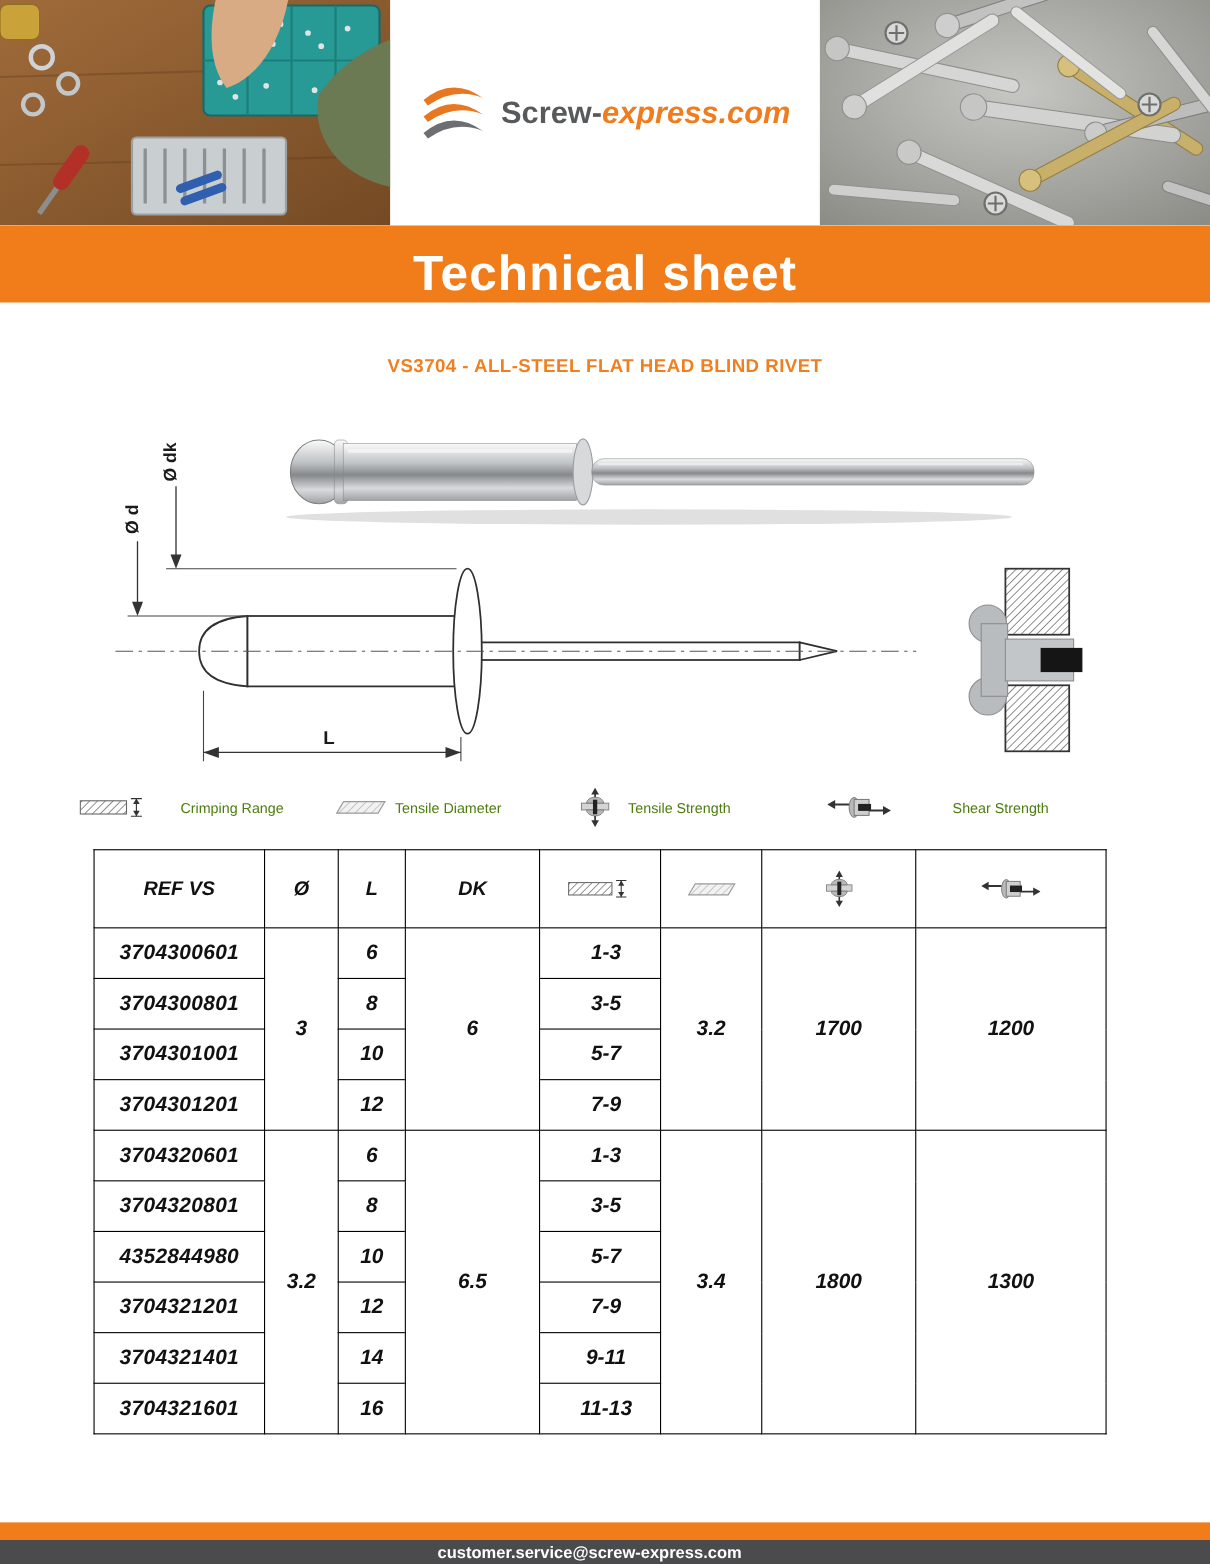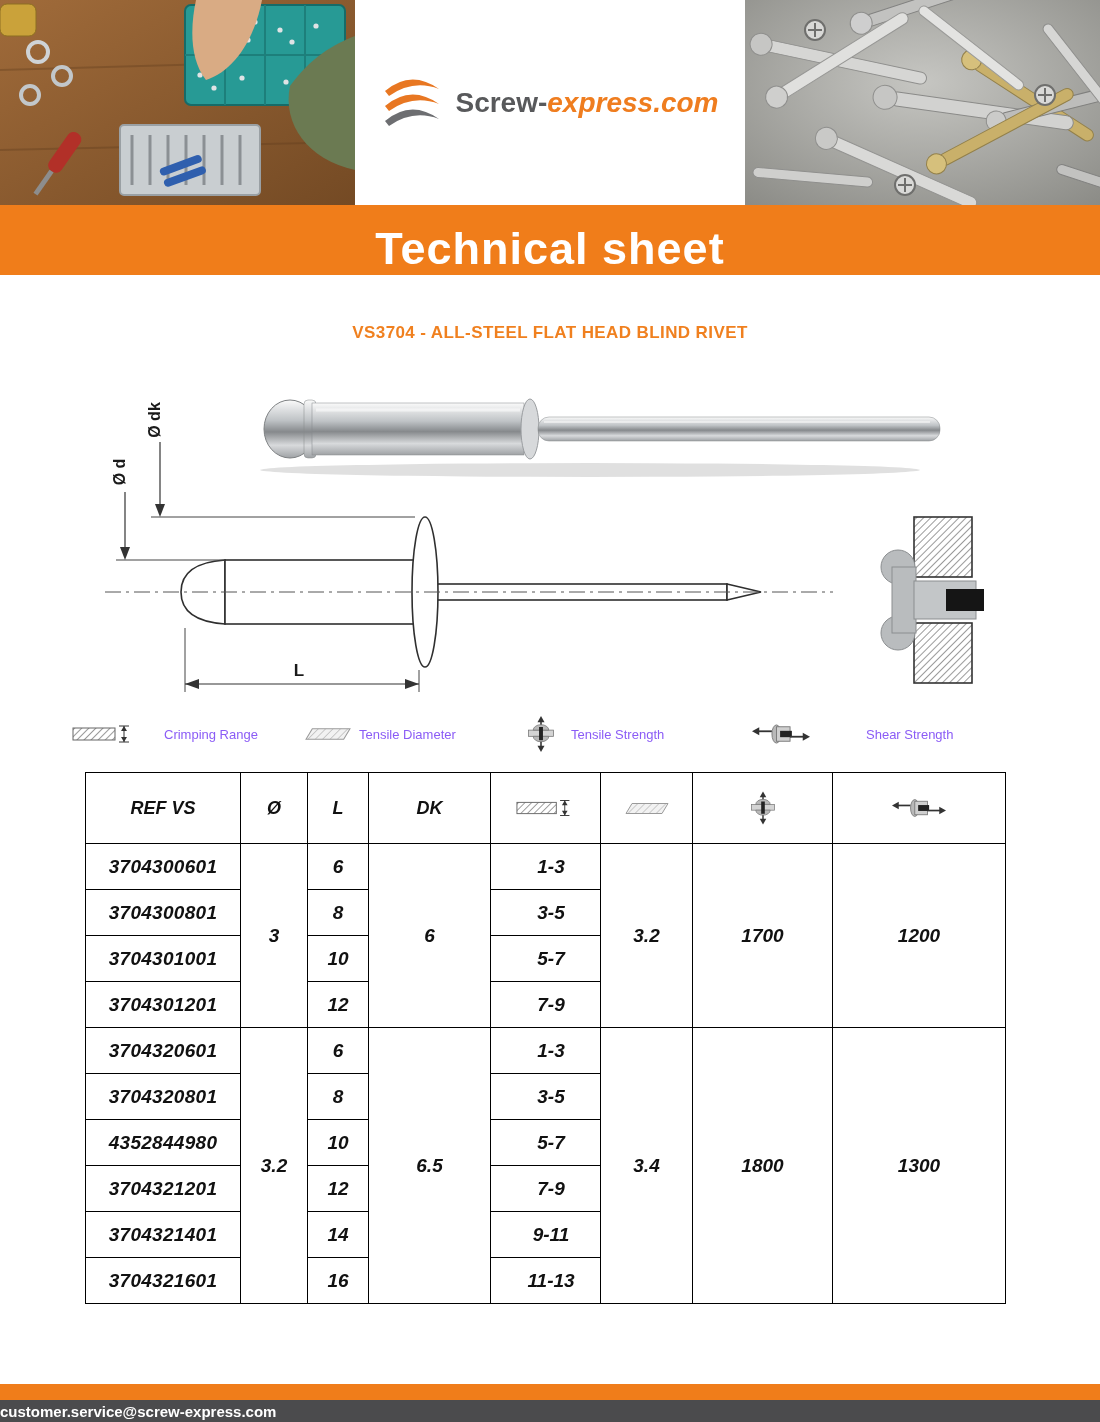--- a/index.html
+++ b/index.html
@@ -26,36 +26,36 @@
                  color:#f0801f;font-size:17px;font-weight:bold;letter-spacing:.4px;margin-top:15px;}
 
   
   .rivet-photo{position:absolute;left:200px;top:372px;}
   .tech-drawing{position:absolute;left:85px;top:380px;}
   .cross-section{position:absolute;left:862px;top:515px;}
 
   
   .legend{position:absolute;left:0;top:712px;width:1100px;height:44px;}
   .legend-item{position:absolute;top:0;height:44px;display:flex;align-items:center;}
-  .legend-label{color:#8b5cf6;font-size:13px;}
+  .legend-label{color:#4d7c0f;font-size:13px;}
 
   
   .spec-table-wrap{position:absolute;left:85px;top:772px;width:920px;}
   table.spec{border-collapse:collapse;width:920px;table-layout:fixed;font-style:italic;}
   table.spec th,table.spec td{border:1.5px solid #000;text-align:center;vertical-align:middle;
       font-weight:bold;color:#111;font-size:19px;background:#fff;}
   table.spec th{height:68px;font-size:18px;}
   table.spec td{height:43px;}
   td.cell-crimp{text-align:left;padding-left:12px;}
   td.cell-ref{font-size:18px;letter-spacing:.3px;}
 
   
   .footer-orange{position:absolute;left:0;top:1384px;width:1100px;height:16px;background:#f07d1a;}
   .footer-dark{position:absolute;left:0;top:1400px;width:1100px;height:22px;background:#4b4b4d;
-               display:flex;align-items:center;justify-content:flex-start;padding-right:28px;box-sizing:border-box;}
+               display:flex;align-items:center;justify-content:center;padding-right:28px;box-sizing:border-box;}
   .footer-email{color:#fff;font-size:15px;font-weight:bold;}
   svg{display:block;}
 </style>
 </head>
 <body>
 
 <svg width="0" height="0" style="position:absolute" aria-hidden="true">
   <defs>
     <pattern id="hatch" width="5" height="5" patternUnits="userSpaceOnUse" patternTransform="rotate(45)">
       <rect width="5" height="5" fill="#fff"></rect>

